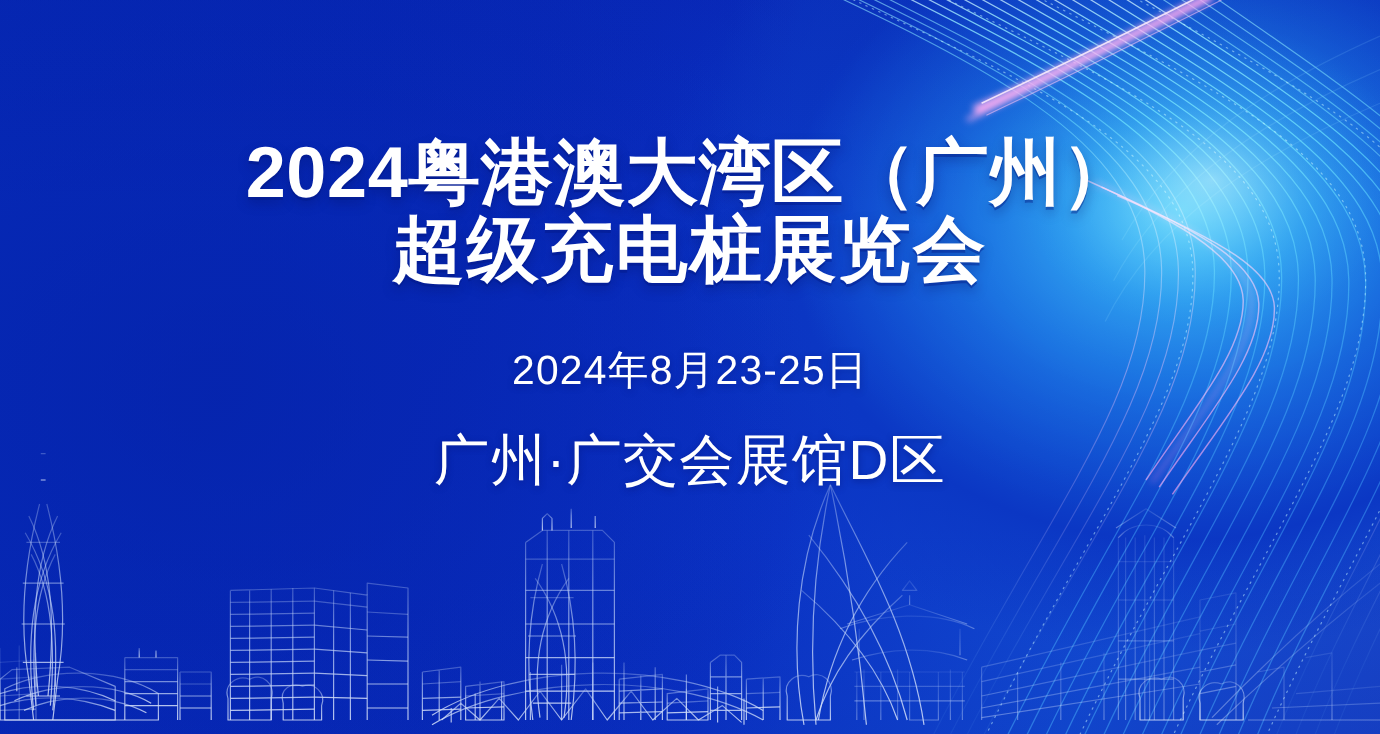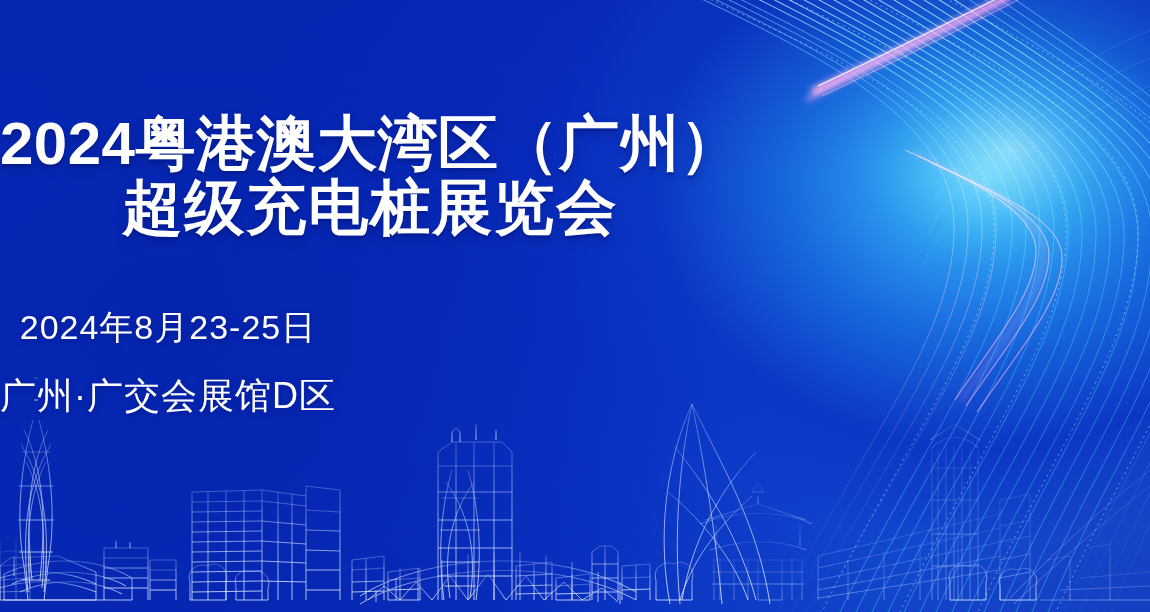--- a/index.html
+++ b/index.html
@@ -37,49 +37,49 @@
   
   .layer{position:absolute;inset:0;width:100%;height:100%;display:block;}
   .layer.ribbon{mix-blend-mode:screen;}
   .layer.glow{mix-blend-mode:screen;}
   .layer.skyline{opacity:.92;}
 
   
   .content{
     position:absolute;inset:0;
     display:flex;flex-direction:column;
-    align-items:flex-start;
+    align-items:center;
     z-index:40;
     pointer-events:none;
   }
   .title-wrap{margin-top:112px;text-align:center;pointer-events:auto;}
 
   .title-line{
     color:#ffffff;
     font-weight:700;
     letter-spacing:.5px;
     line-height:1.06;
     white-space:nowrap;
     text-shadow:
       0 3px 0 rgba(3,22,130,.40),
       0 5px 10px rgba(2,16,100,.35);
   }
   .title-line.l1{font-size:60px;}
   .title-line.l2{font-size:60px;letter-spacing:2px;}
 
-  .sub-wrap{margin-top:68px;text-align:center;pointer-events:auto;}
+  .sub-wrap{margin-top:50px;text-align:center;pointer-events:auto;}
   .sub-line{
     color:#ffffff;
     font-weight:300;
     line-height:1.2;
     white-space:nowrap;
     text-shadow:0 2px 6px rgba(2,18,110,.45);
   }
   .sub-line.date{font-size:34px;letter-spacing:1px;}
-  .sub-line.venue{font-size:36px;margin-top:26px;letter-spacing:1px;}
+  .sub-line.venue{font-size:46px;margin-top:26px;letter-spacing:1px;}
 </style>
 </head>
 <body>
 
 <div class="banner">
 
   <div class="bg-base"></div>
   <div class="bg-deep-left"></div>
   <div class="bg-vign"></div>
 

